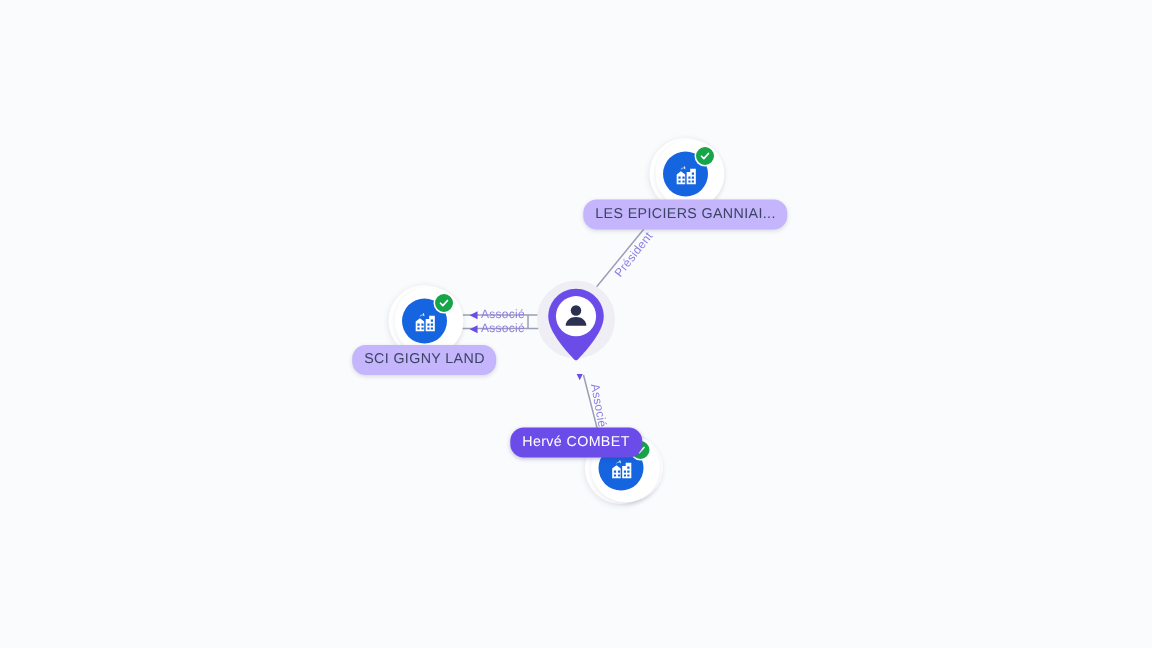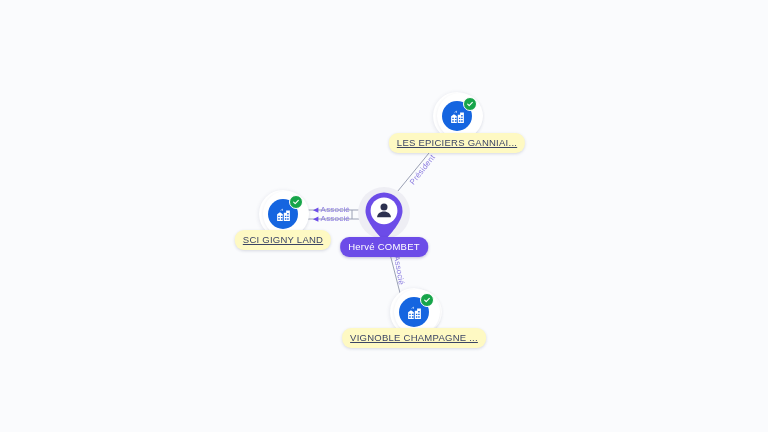--- a/index.html
+++ b/index.html
@@ -124,31 +124,31 @@
     transform: translateX(-50%);
     white-space: nowrap;
     box-sizing: border-box;
     border-radius: 9px;
     font-size: 9.5px;
     letter-spacing: 0.25px;
     line-height: 1;
     padding: 5px 8px 5px 8px;
   }
   .node-label.company {
-    background: #fef9c3;
+    background: #c4b5fd;
     color: #3b4465;
     box-shadow: 0 1px 3px rgba(40, 50, 90, 0.17);
-    text-decoration: underline;
   }
   .node-label.person {
     background: #6c4ce8;
     color: #ffffff;
     box-shadow: 0 1px 3px rgba(60, 40, 140, 0.30);
     font-size: 9.5px;
     padding: 5px 8px;
+    margin-top: 48px;
   }
 
   
   .edge-label {
     position: absolute;
     color: #8d7ee0;
     font-size: 8px;
     letter-spacing: 0.2px;
     line-height: 1;
     white-space: nowrap;
@@ -244,21 +244,20 @@
         <path fill="#ffffff" d="M12.4 21H21V6.4h-5.3v3.1h-3.3V21zm4.8-1.6v-2.1h2.1v2.1h-2.1zm0-3.7v-2.1h2.1v2.1h-2.1zm0-3.8v-2.1h2.1v2.1h-2.1zm-3.2 7.5v-2.1h2v2.1h-2zm0-3.7v-2.1h2v2.1h-2z"></path>
         <path fill="#ffffff" d="M6.6 8.1l1.1-2.6 1.2 1 1.3-2.9.9 1.6V7l-2.4-1.9z" opacity="0.85"></path>
       </svg>
     </div>
     <div class="verified-badge">
       <svg width="8" height="8" viewBox="0 0 24 24">
         <path fill="none" stroke="#ffffff" stroke-width="3.4" stroke-linecap="round" stroke-linejoin="round" d="M5 12.5l4.6 4.6L19 7"></path>
       </svg>
     </div>
   </div>
-  <div class="node-label company" style="left:414px; top:328px;">VIGNOBLE CHAMPAGNE ...</div>
 
   <div class="node person-node" style="left:384px; top:213px;">
     <div class="halo"></div>
     <div class="pin">
       <svg width="42" height="52" viewBox="0 0 42 52">
         <path d="M21 2.5c-10.2 0-18.5 8.3-18.5 18.5 0 10.6 13.6 24.9 17.3 28.6a1.7 1.7 0 0 0 2.4 0C25.9 45.9 39.5 31.6 39.5 21 39.5 10.8 31.2 2.5 21 2.5z" fill="#6c4ce8"></path>
         <circle cx="21" cy="20.8" r="13.4" fill="#ffffff"></circle>
         <g>
           <circle cx="21" cy="17" r="3.5" fill="#2d3150"></circle>
           <path d="M14.1 27.2c0-3.5 3.1-5.8 6.9-5.8s6.9 2.3 6.9 5.8z" fill="#2d3150"></path>

